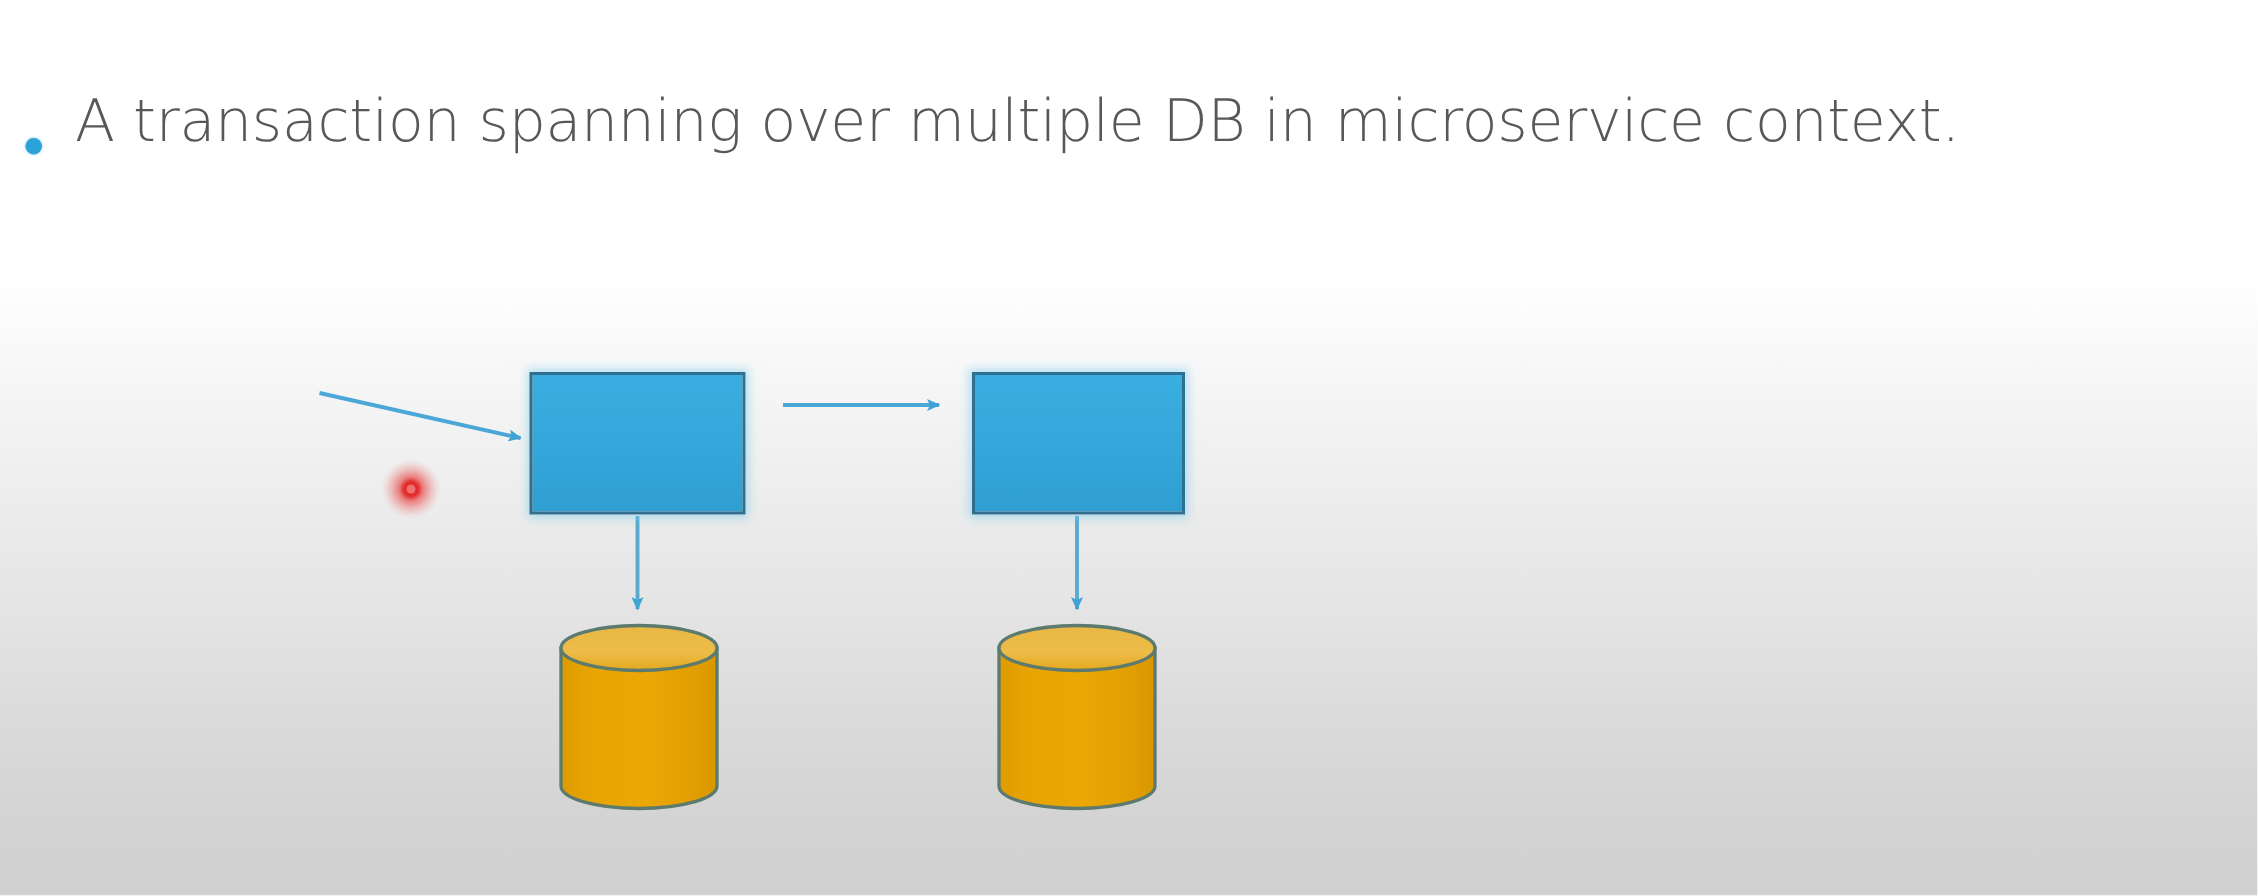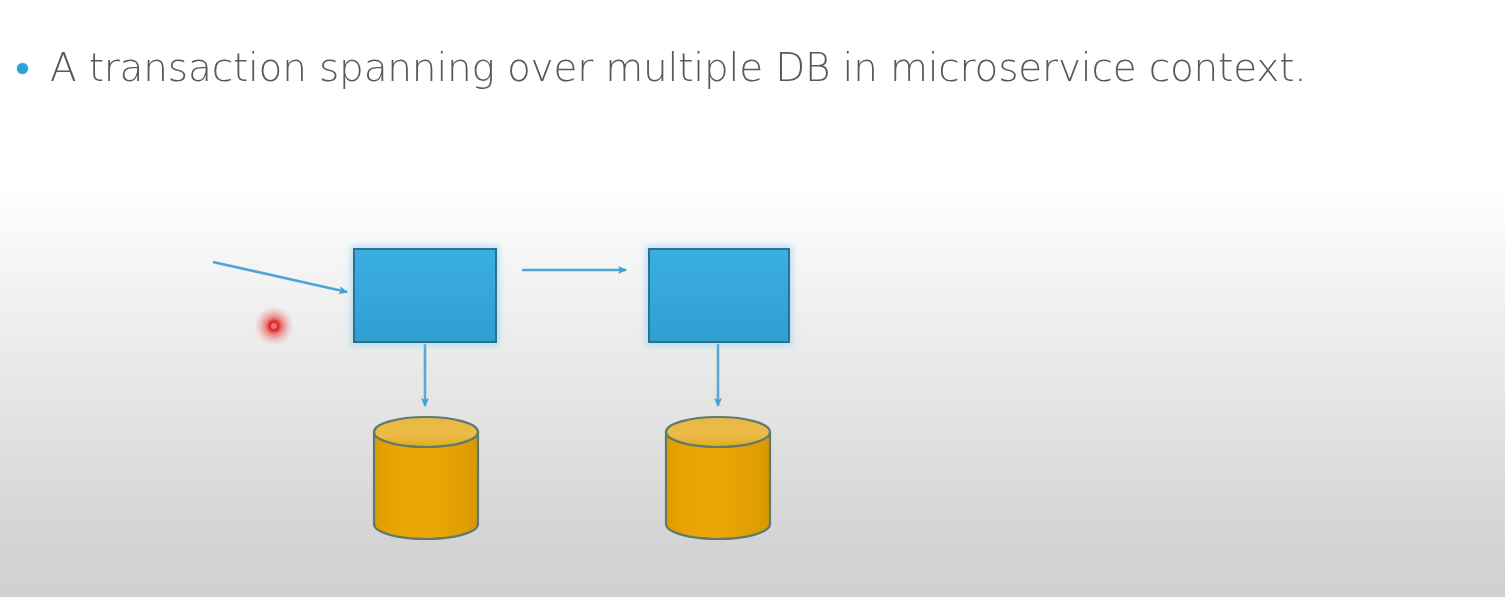--- a/index.html
+++ b/index.html
@@ -29,21 +29,21 @@
   }
 
   
   .bullet-row {
     position: absolute;
     left: 0px;
     top: 33px;
     width: 1301px;
     height: 70px;
     display: flex;
-    align-items: center;
+    align-items: flex-end;
   }
   .bullet-dot {
     width: 11px;
     height: 11px;
     border-radius: 50%;
     background: #2aa3d8;
     margin-left: 17px;
     margin-right: 22px;
     flex: 0 0 auto;
     box-shadow: 0 0 2px rgba(42,163,216,0.6);

